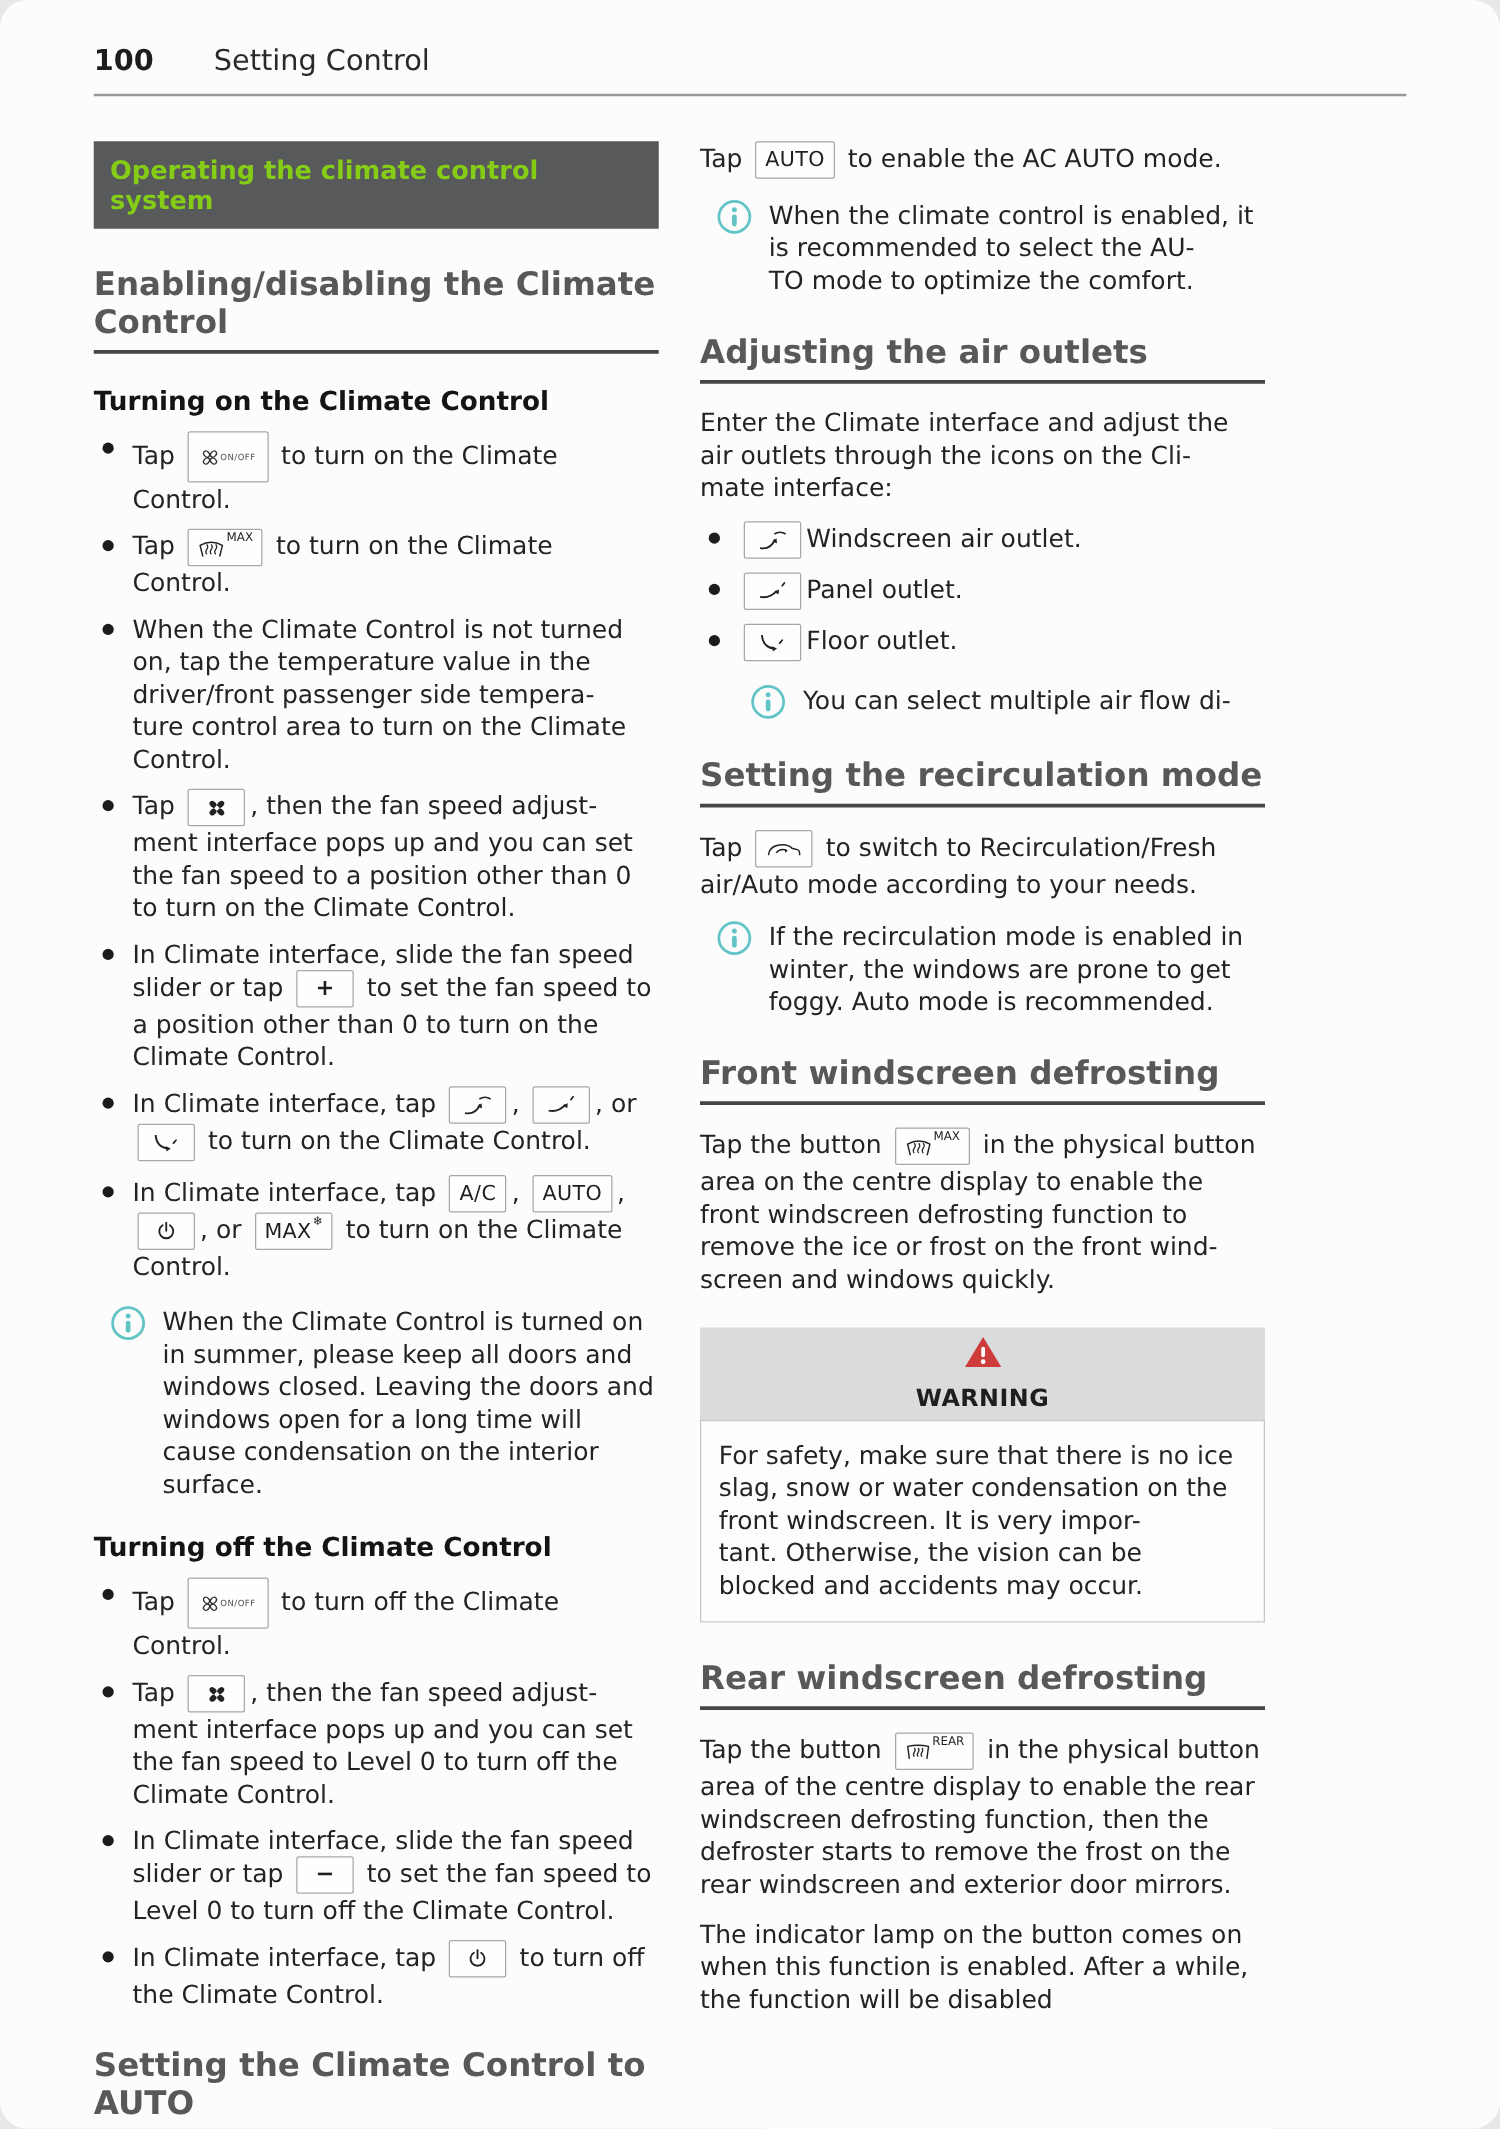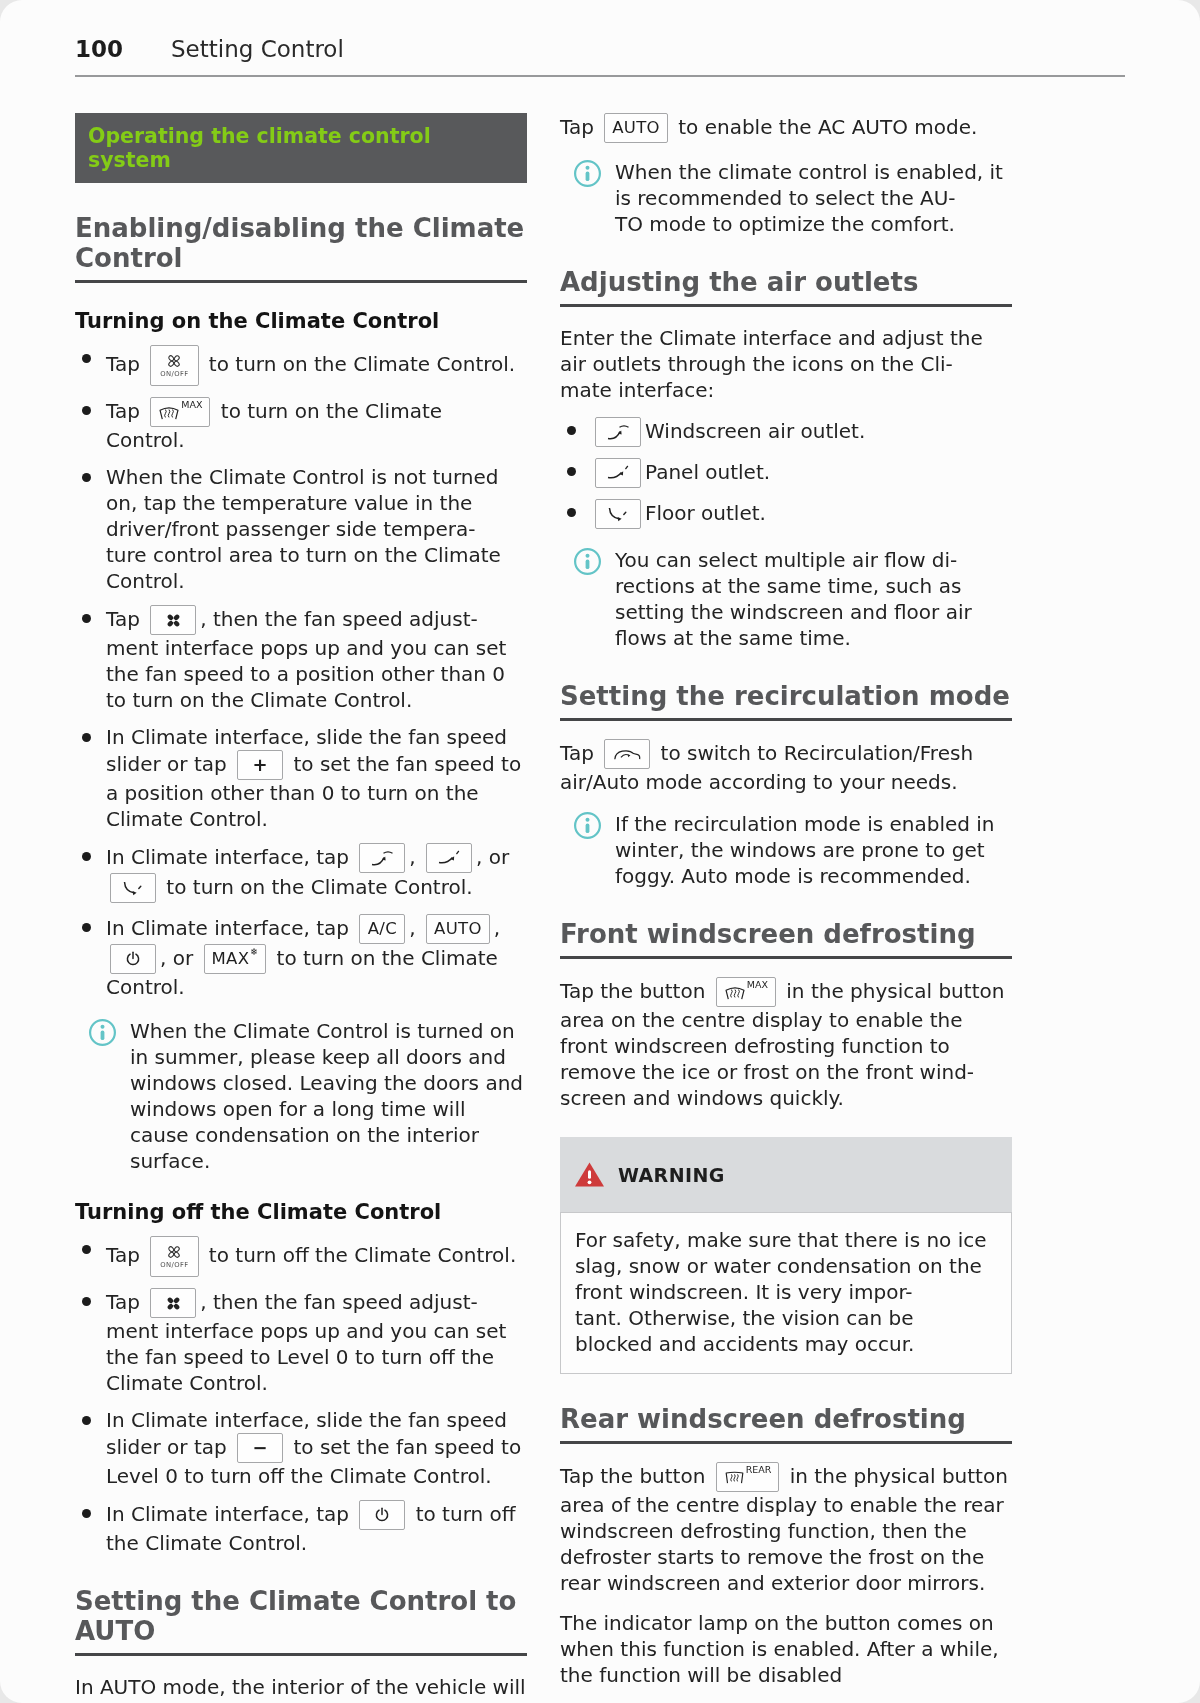--- a/index.html
+++ b/index.html
@@ -25,33 +25,33 @@
   .para{font-size:20px;line-height:26px;margin:14px 0;}
   .bullets{list-style:none;margin:6px 0 18px 0;padding:0;}
   .bullet{position:relative;padding-left:31px;font-size:20px;line-height:26px;margin:11px 0;}
   .bullet::before{content:"";position:absolute;left:7px;top:9px;width:9px;height:9px;
     border-radius:50%;background:#1c1c1c;}
 
   .key{display:inline-flex;align-items:center;justify-content:center;
     min-width:46px;height:30px;padding:0 7px;border:1px solid #a6a7a9;
     background:#fefefe;border-radius:2px;margin:0 4px;vertical-align:middle;
     box-sizing:border-box;line-height:1;}
-  .key-col{flex-direction:column;height:41px;padding:3px 9px;}
+  .key-col{flex-direction:row;height:41px;padding:3px 9px;}
   .klabel{font-size:16.5px;color:#1f1f1f;letter-spacing:0.3px;}
   .klabel.bold{font-weight:bold;font-size:18px;}
   .ksup{font-size:9.5px;align-self:flex-start;margin:2px 0 0 1px;line-height:1;color:#1f1f1f;}
   .ksub{font-size:6.8px;letter-spacing:0.4px;color:#4f4f4f;margin-top:2px;line-height:1;}
   .kicon{display:inline-flex;line-height:0;}
 
   .info{display:flex;gap:13px;margin:16px 0 20px 0;padding-left:13px;justify-content:center;}
   .info-icon{flex:0 0 auto;width:29px;height:29px;line-height:0;margin-top:0px;}
   .info-text{font-size:20px;line-height:26px;}
 
   .warn{margin:26px 0 26px 0;}
-  .warn-head{display:flex;align-items:center;gap:13px;background:#d9dbdd;padding:24px 14px;}
+  .warn-head{display:flex;align-items:center;gap:13px;background:#d9dbdd;padding:6px 14px;flex-direction:column;}
   .warn-title{font-weight:bold;font-size:19px;color:#1e1e1e;letter-spacing:0.4px;}
   .warn-icon{line-height:0;}
   .warn-body{border:1px solid #c7c8ca;padding:14px 14px 16px 14px;font-size:20px;
     line-height:26px;background:#fdfdfd;}
 </style>
 </head>
 <body>
 
 <div class="page">
   <header class="pagehead">
@@ -240,21 +240,21 @@
                 </svg>
               </span>
             </span><span class="tx">Floor outlet.</span></li>
         </ul>
         <div class="info">
           <span class="info-icon"><svg width="29" height="29" viewBox="0 0 29 29">
               <circle cx="14.5" cy="14.5" r="12.4" fill="none" stroke="#63c4c7" stroke-width="2.2"></circle>
               <circle cx="14.5" cy="8.7" r="2" fill="#63c4c7"></circle>
               <rect x="12.6" y="12.5" width="3.8" height="9.6" rx="1.9" fill="#63c4c7"></rect>
             </svg></span>
-          <div class="info-text"><span class="tx">You can select multiple air flow di-</span><br><span class="tx">rections at the same time, such as setting the windscreen and floor air flows at the same time.</span></div>
+          <div class="info-text"><span class="tx">You can select multiple air flow di-</span><br></div>
         </div>
         <div class="subhead">Setting the recirculation mode</div>
         <p class="para"><span class="tx">Tap </span><span class="key">
             <span class="kicon">
               <svg width="30" height="17" viewBox="0 0 32 18">
                 <path d="M3 14 q0.5 -7 8 -8.5 q8 -1.5 12 2.5 l4.5 1.2 q2.5 0.8 2 4.8" fill="none" stroke="#222" stroke-width="1.3"></path>
                 <path d="M9.5 12 q4 -4.8 9 -1.8" fill="none" stroke="#222" stroke-width="1.2"></path>
                 <path d="M16.8 8.6 l2.8 1.2 l-2.3 2 z" fill="#222"></path>
               </svg>
             </span>

